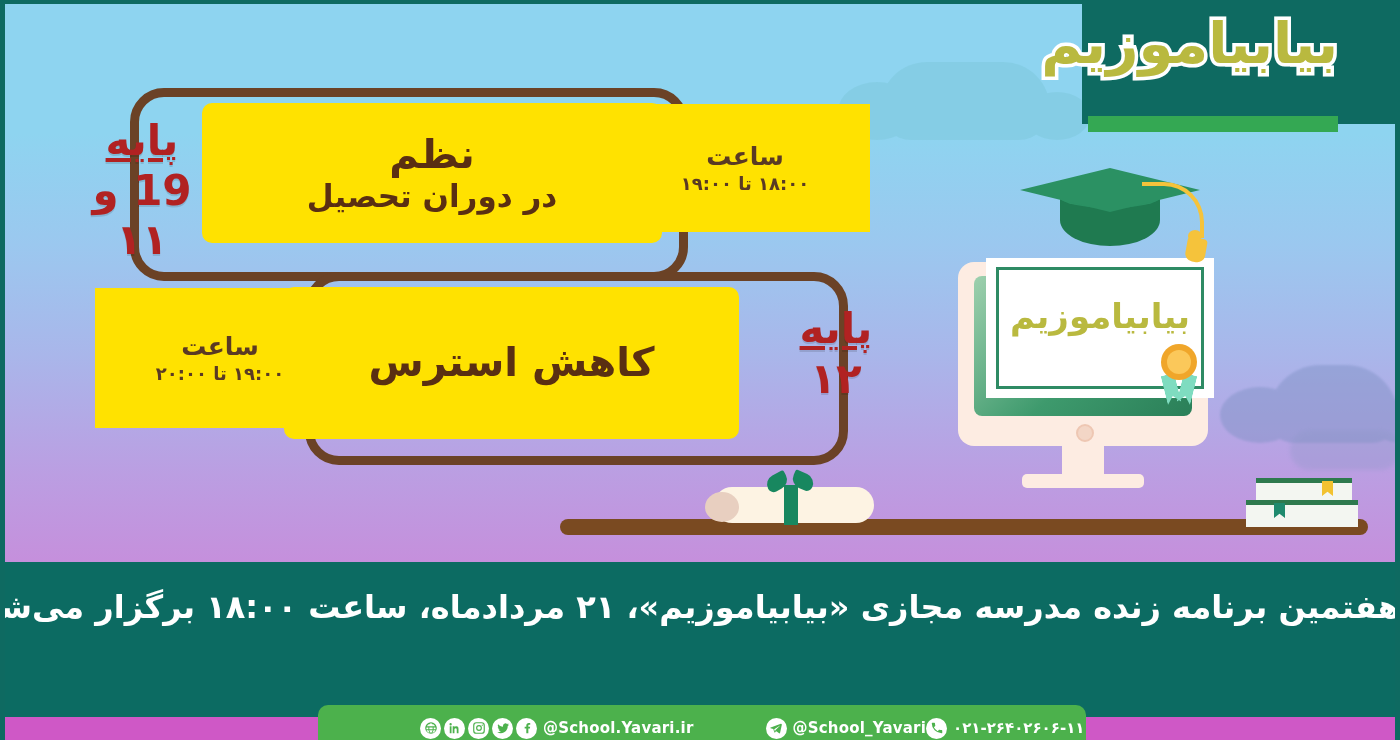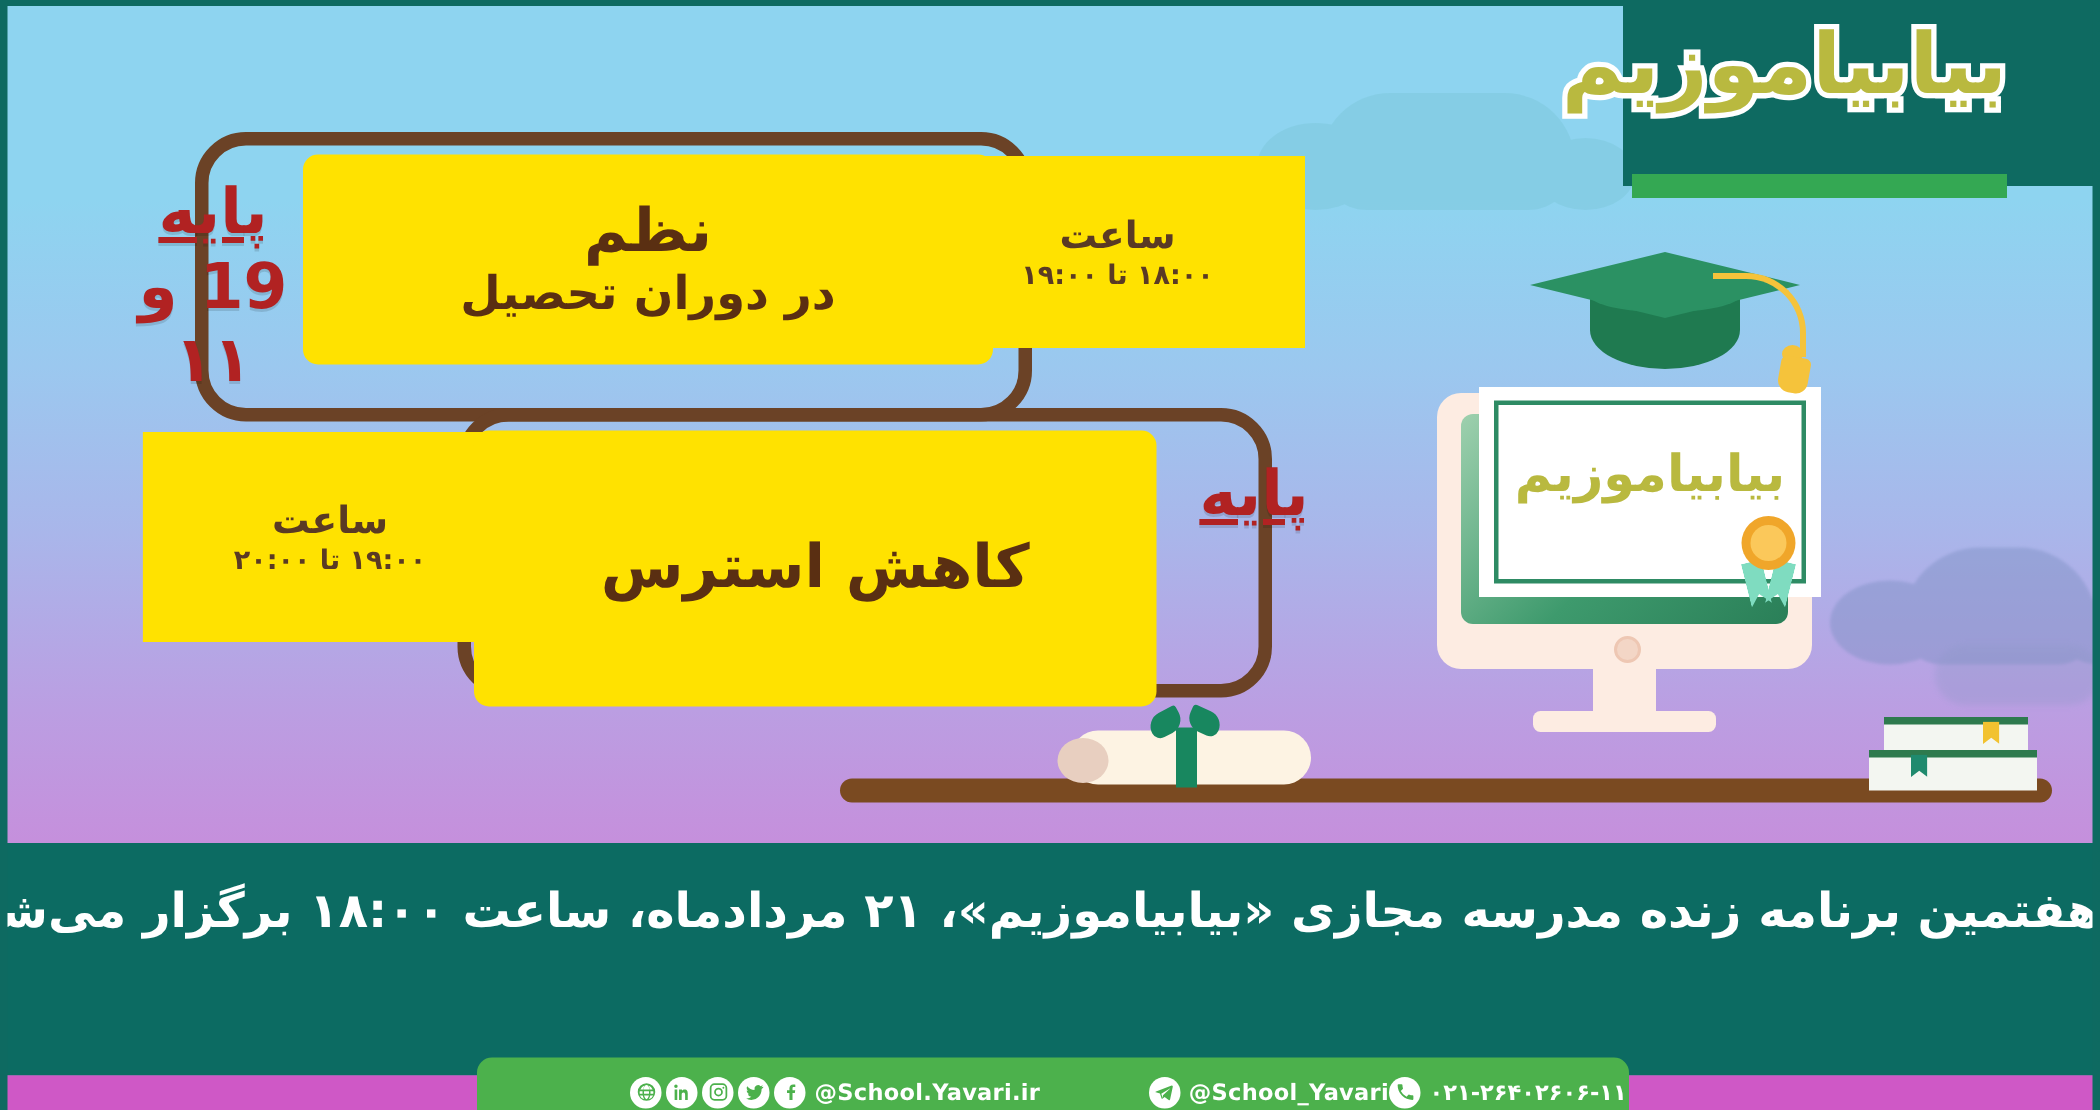--- a/index.html
+++ b/index.html
@@ -82,21 +82,21 @@
   .box-frame-2{left:305px;top:272px;width:525px;height:175px;}
 
   .yellow-card{
     position:absolute;background:#ffe200;border-radius:10px;z-index:16;
     display:flex;flex-direction:column;align-items:center;justify-content:center;
     direction:rtl;color:#5a2f12;text-align:center;
   }
   .yellow-card .c-l1{font-size:40px;font-weight:bold;line-height:1.18;}
   .yellow-card .c-l2{font-size:31px;font-weight:bold;line-height:1.22;}
   .card-1{left:202px;top:103px;width:460px;height:140px;}
-  .card-2{left:316px;top:287px;width:455px;height:184px;}
+  .card-2{left:284px;top:287px;width:455px;height:152px;}
 
   
   .shelf{position:absolute;left:560px;top:519px;width:808px;height:16px;background:#7a4a21;border-radius:8px;z-index:12;}
 
   .scroll{position:absolute;left:714px;top:487px;width:160px;height:36px;background:#fdf3e3;border-radius:18px;z-index:14;}
   .scroll-cap{position:absolute;left:705px;top:492px;width:34px;height:30px;background:#e8cfc0;border-radius:50%;z-index:15;}
   .scroll-ribbon{position:absolute;left:784px;top:485px;width:14px;height:40px;background:#18875f;z-index:16;}
   .scroll-bow-l{position:absolute;left:766px;top:474px;width:22px;height:16px;background:#18875f;border-radius:10px 2px 10px 6px;transform:rotate(-28deg);z-index:16;}
   .scroll-bow-r{position:absolute;left:792px;top:473px;width:22px;height:16px;background:#18875f;border-radius:2px 10px 6px 10px;transform:rotate(24deg);z-index:16;}
 
@@ -194,20 +194,21 @@
   </div>
 
   <div class="box-frame box-frame-1"></div>
   <div class="yellow-card card-1">
     <span class="c-l1">نظم</span>
     <span class="c-l2">در دوران تحصیل</span>
   </div>
 
   <div class="grade grade-2">
     <span class="g-top">پایه</span>
+    <span class="g-num">۱۲</span>
   </div>
 
   <div class="ribbon ribbon-2">
     <span class="r-line1">ساعت</span>
     <span class="r-line2">۱۹:۰۰ تا ۲۰:۰۰</span>
   </div>
 
   <div class="box-frame box-frame-2"></div>
   <div class="yellow-card card-2">
     <span class="c-l1">کاهش استرس</span>

